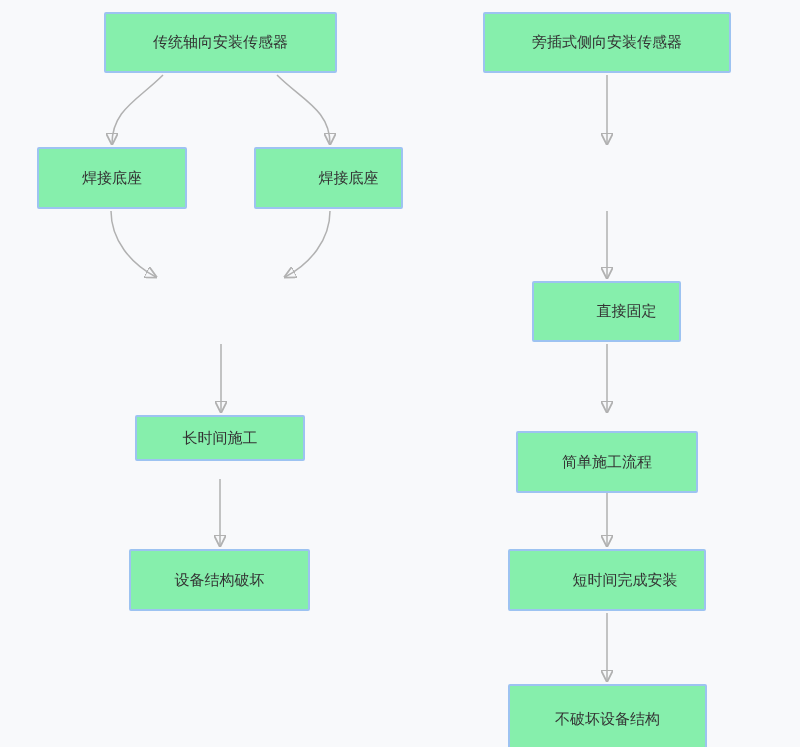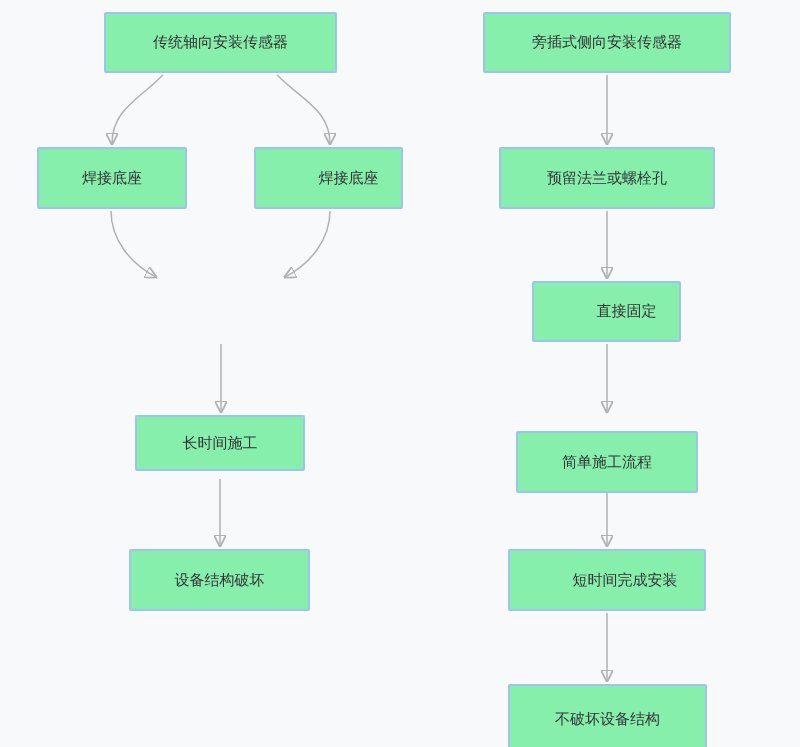--- a/index.html
+++ b/index.html
@@ -58,23 +58,22 @@
     <path d="M607,75 L607,144" marker-end="url(#arrow)"></path>
     <path d="M607,211 L607,278" marker-end="url(#arrow)"></path>
     <path d="M607,344 L607,412" marker-end="url(#arrow)"></path>
     <path d="M607,479 L607,546" marker-end="url(#arrow)"></path>
     <path d="M607,613 L607,681" marker-end="url(#arrow)"></path>
   </svg>
 
   <div class="node" style="left:104px; top:12px; width:233px; height:61px;">传统轴向安装传感器</div>
   <div class="node" style="left:37px; top:147px; width:150px; height:62px;">焊接底座</div>
   <div class="node" style="left:254px; top:147px; width:149px; height:62px;padding-left:40px;">焊接底座</div>
-  <div class="node" style="left:135px; top:415px; width:170px; height:56px;">长时间施工</div>
+  <div class="node" style="left:135px; top:415px; width:170px; height:46px;">长时间施工</div>
   <div class="node" style="left:129px; top:549px; width:181px; height:62px;text-align:center;">设备结构破坏</div>
 
   <div class="node" style="left:483px; top:12px; width:248px; height:61px;">旁插式侧向安装传感器</div>
-  <div class="node" style="left:499px; top:147px; width:216px; height:62px;">预留法兰或螺栓孔</div>
   <div class="node" style="left:532px; top:281px; width:149px; height:61px;padding-left:40px;">直接固定</div>
   <div class="node" style="left:516px; top:415px; width:182px; height:62px;margin-top:16px;">简单施工流程</div>
   <div class="node" style="left:508px; top:549px; width:198px; height:62px;padding-left:36px;">短时间完成安装</div>
   <div class="node" style="left:508px; top:684px; width:199px; height:70px;">不破坏设备结构</div>
 
 </div>
 
 </body></html>

